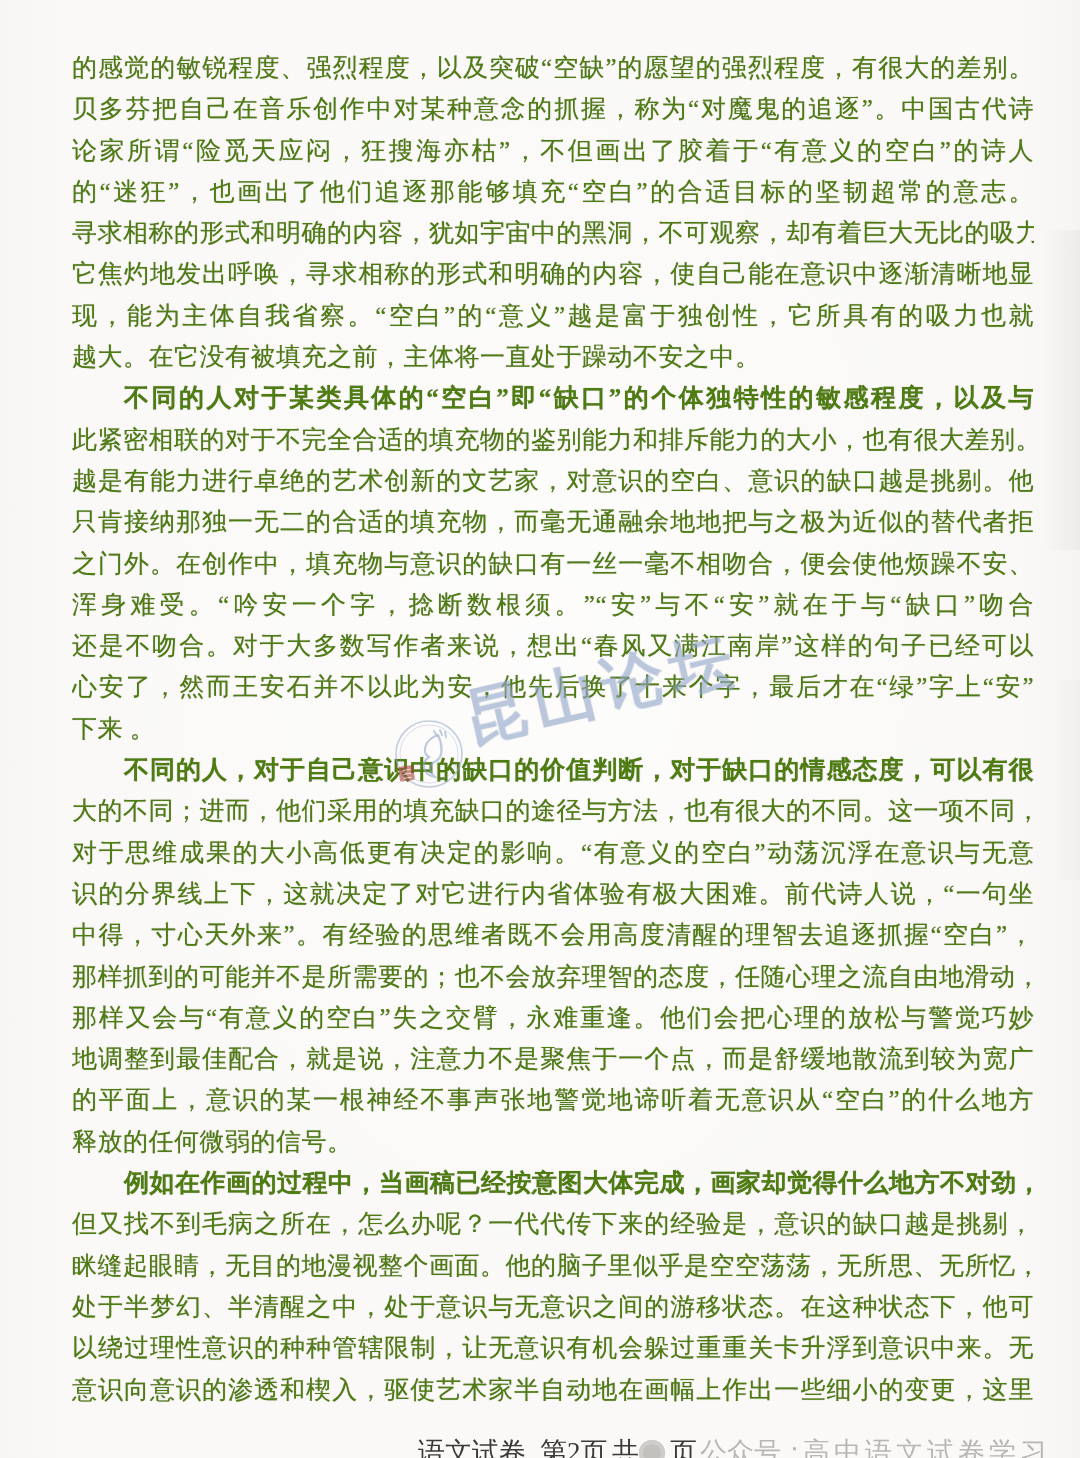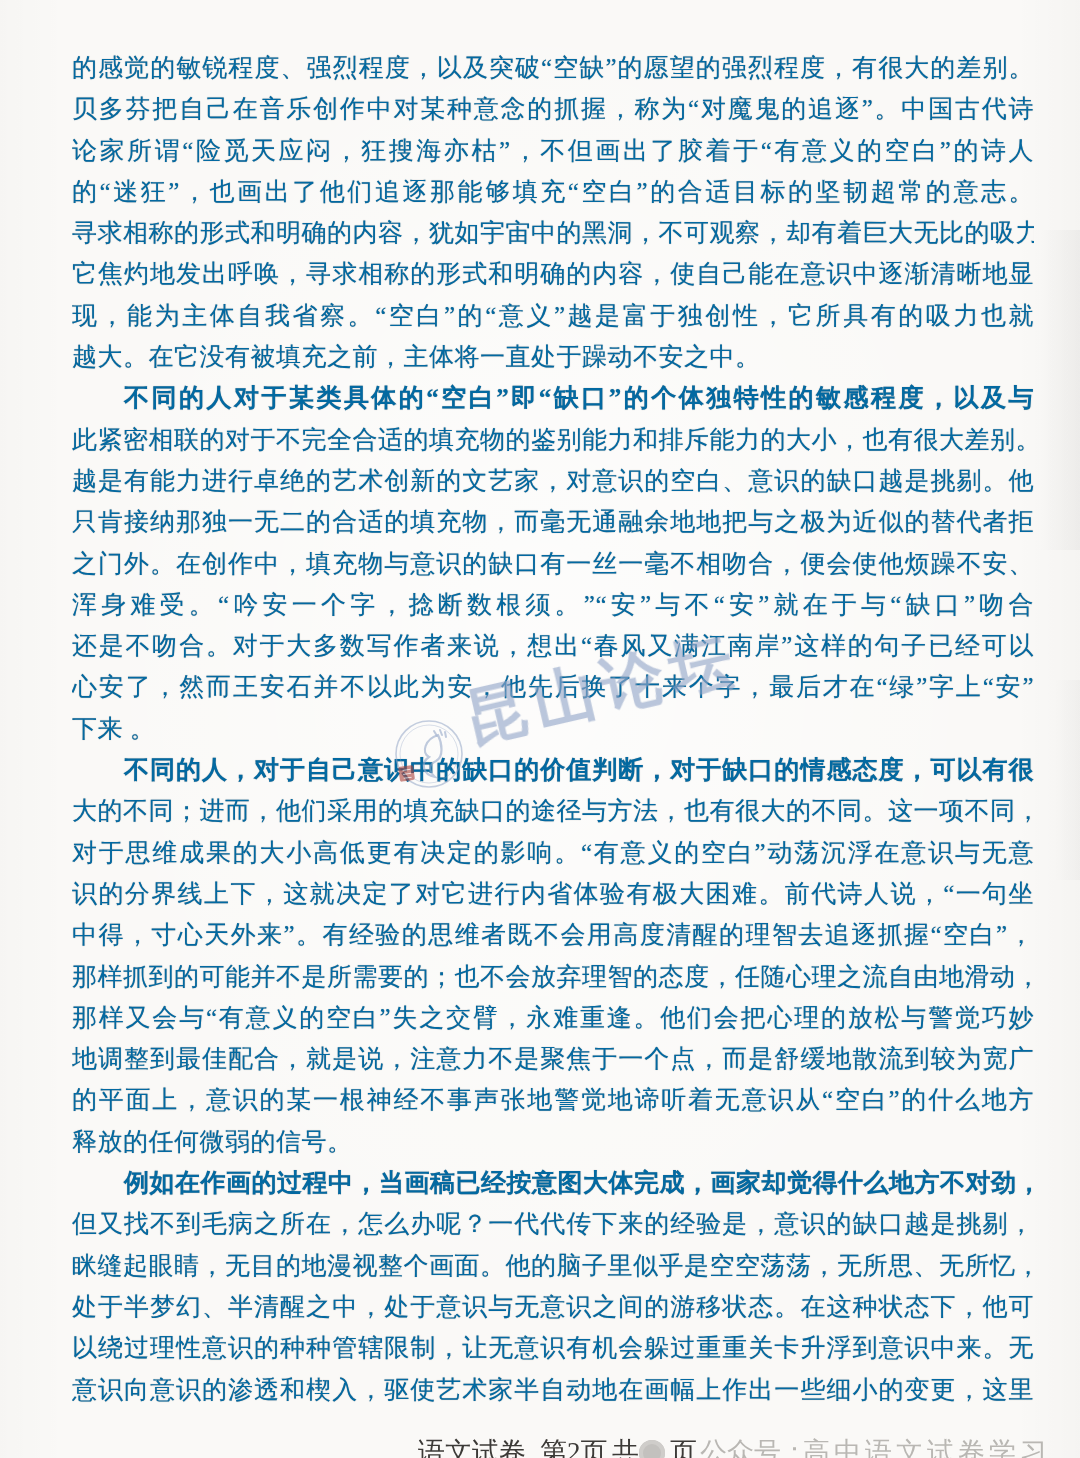--- a/index.html
+++ b/index.html
@@ -28,21 +28,21 @@
   }
   .scan-streak-right2 {
     position:absolute; right:0; top:680px; width:26px; height:200px;
     background:linear-gradient(to left, rgba(100,100,100,0.04), rgba(0,0,0,0));
     pointer-events:none;
   }
 
   
   .text-block {
     position:absolute; left:72px; top:47px; width:962px;
-    color:#0369a1;
+    color:#4d7c0f;
   }
   .paragraph { margin:0; }
   .line {
     height:41.3px; line-height:41.3px;
     font-size:25px;
     letter-spacing:0.5px;
     text-align:justify;
     text-align-last:justify;
     text-justify:inter-character;
     overflow:hidden;

